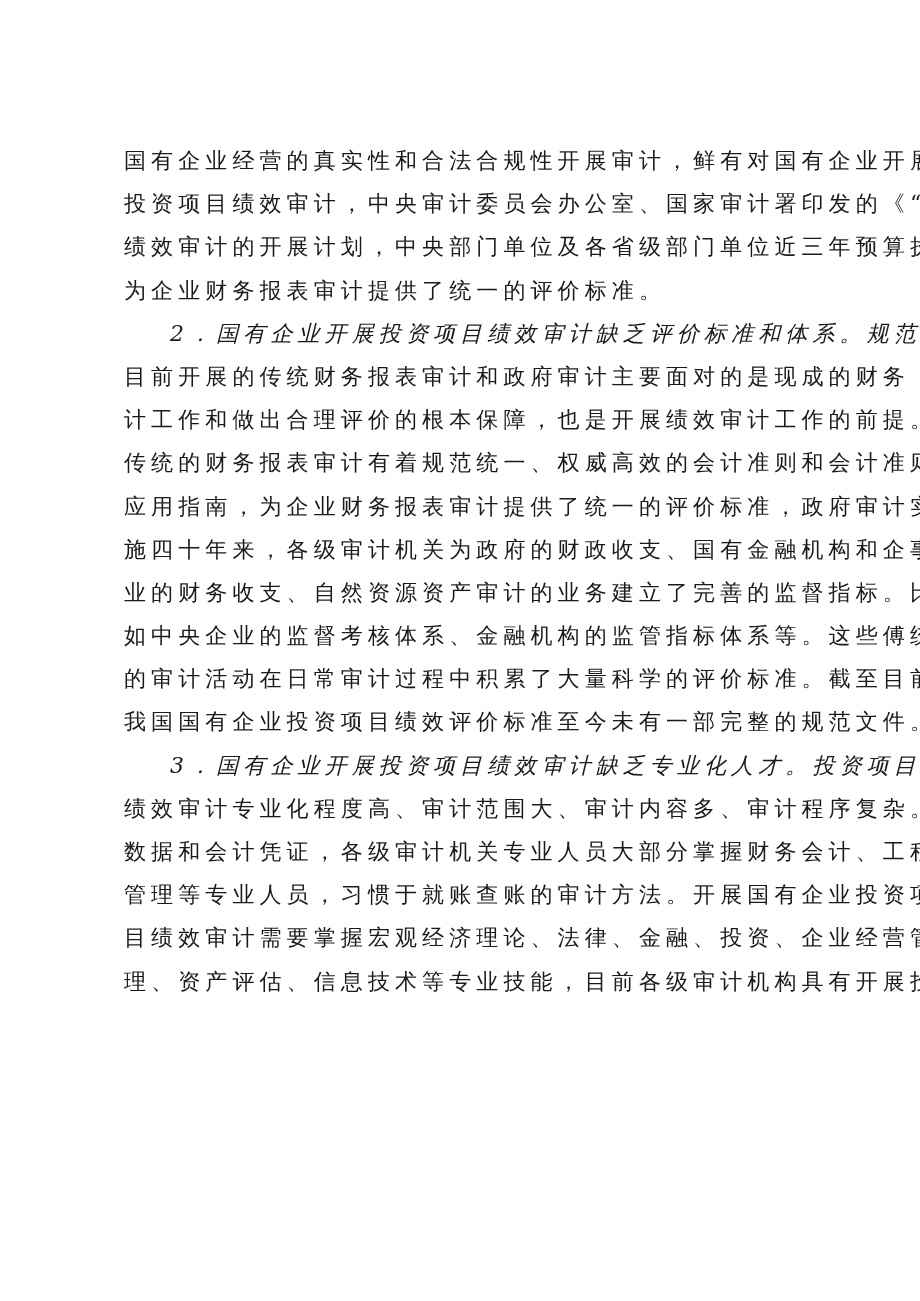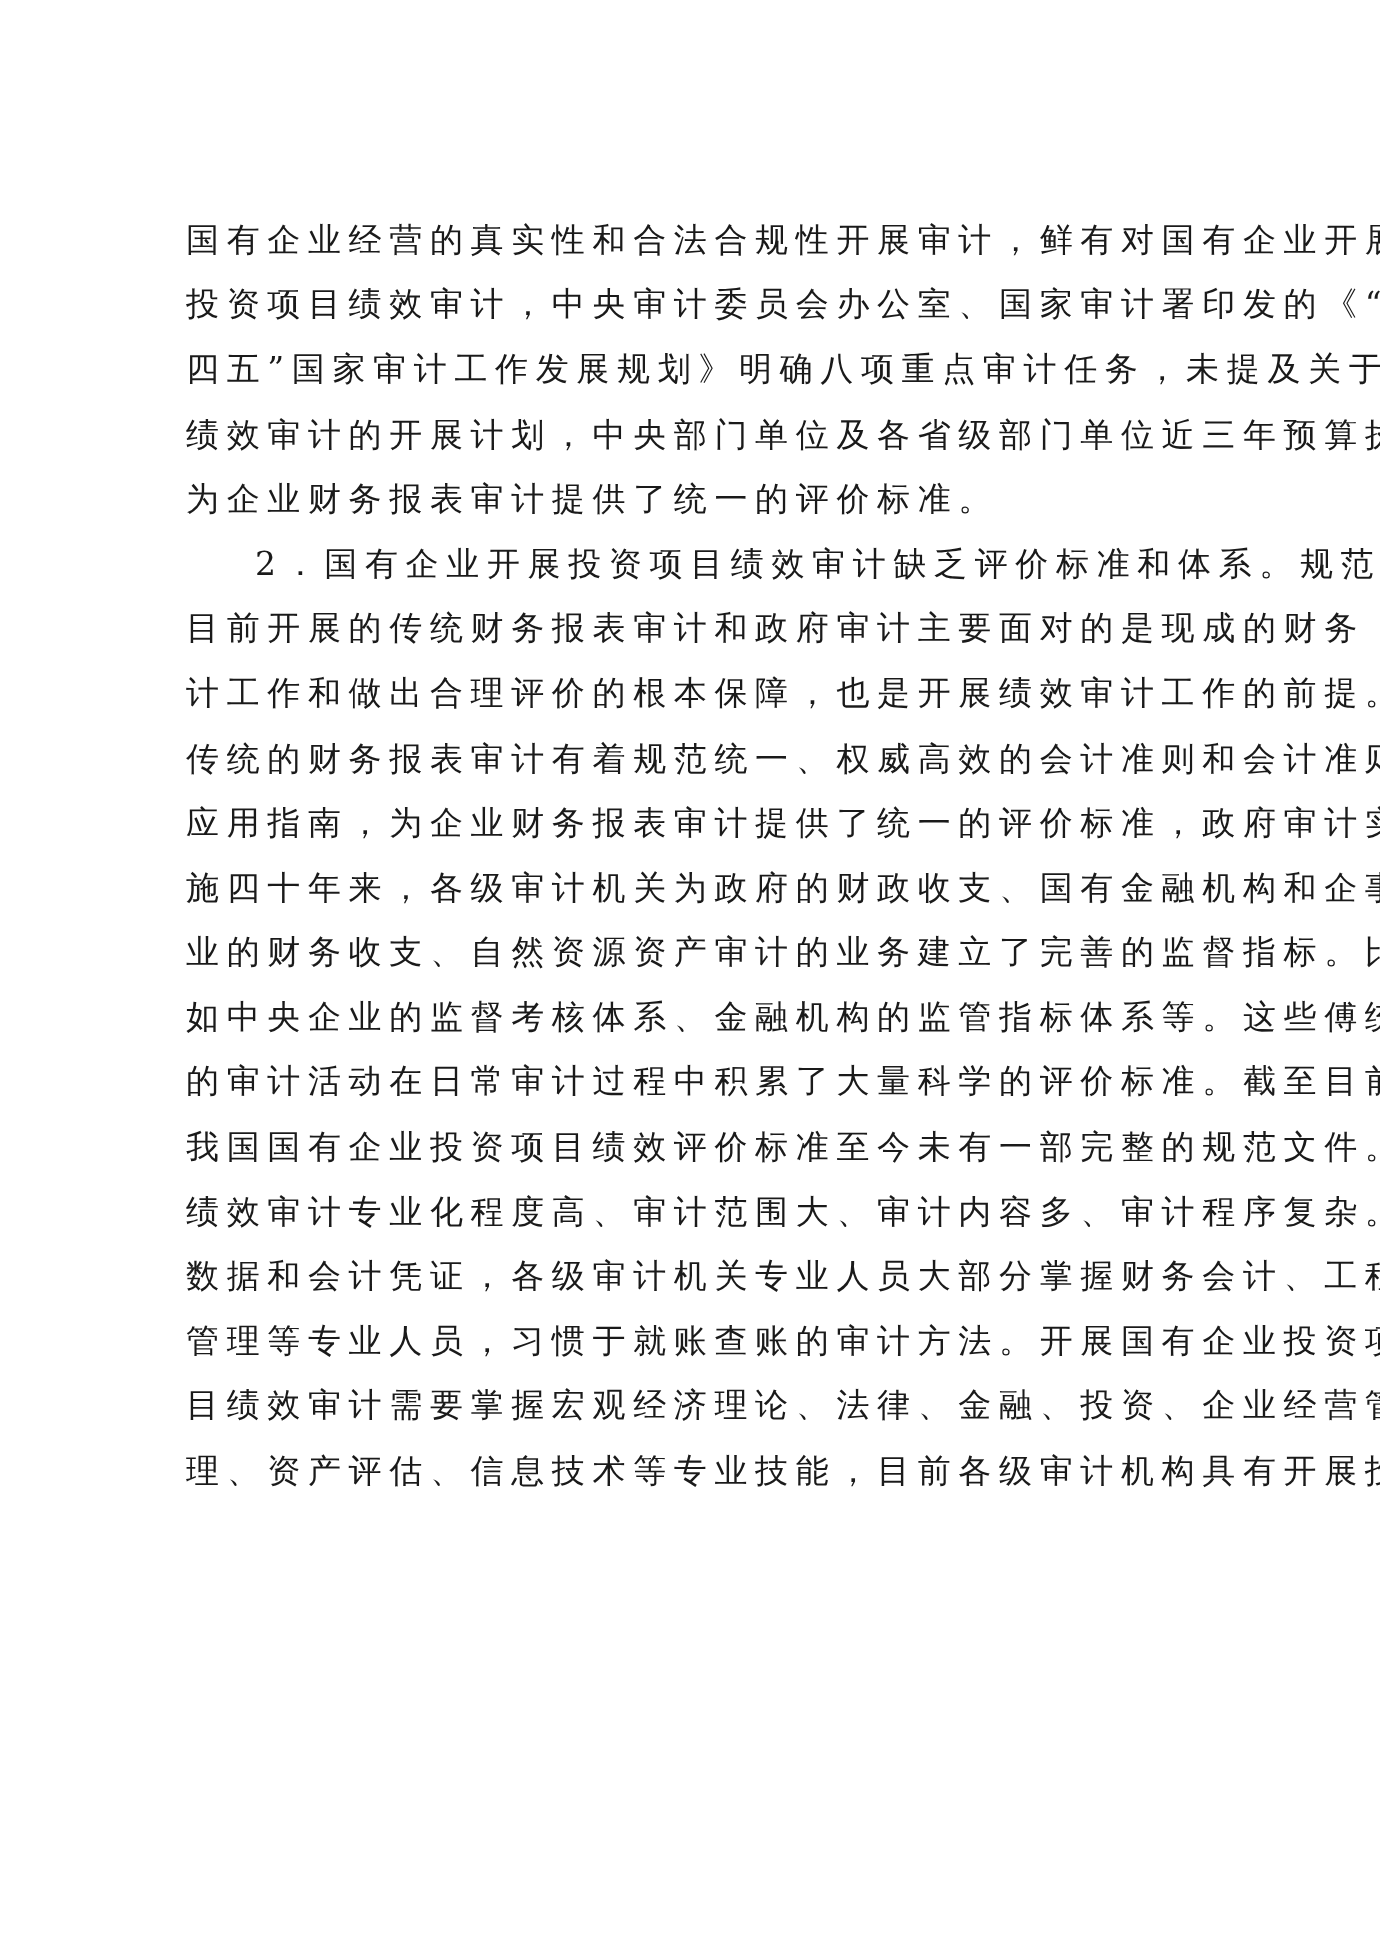--- a/index.html
+++ b/index.html
@@ -32,41 +32,42 @@
       color: #1a1a1a;
       letter-spacing: 5.1px;
     }
     .line {
       display: block;
       white-space: nowrap;
       height: 43.2px;
     }
     .indent {
       padding-left: 46px;
+      font-style: italic;
     }
   </style>
 </head>
 <body>
 
 <div class="page">
   <div class="text-block">
     <span class="line">国有企业经营的真实性和合法合规性开展审计，鲜有对国有企业开展</span>
     <span class="line">投资项目绩效审计，中央审计委员会办公室、国家审计署印发的《“十</span>
-    <span class="line">四五”国家审计工作发展规划》明确八项重点审计任务，未提及关于</span>
     <span class="line">绩效审计的开展计划，中央部门单位及各省级部门单位近三年预算执</span>
     <span class="line">为企业财务报表审计提供了统一的评价标准。</span>
     <span class="line indent">2．国有企业开展投资项目绩效审计缺乏评价标准和体系。规范</span>
     <span class="line">目前开展的传统财务报表审计和政府审计主要面对的是现成的财务</span>
     <span class="line">计工作和做出合理评价的根本保障，也是开展绩效审计工作的前提。</span>
     <span class="line">传统的财务报表审计有着规范统一、权威高效的会计准则和会计准则</span>
     <span class="line">应用指南，为企业财务报表审计提供了统一的评价标准，政府审计实</span>
     <span class="line">施四十年来，各级审计机关为政府的财政收支、国有金融机构和企事</span>
     <span class="line">业的财务收支、自然资源资产审计的业务建立了完善的监督指标。比</span>
     <span class="line">如中央企业的监督考核体系、金融机构的监管指标体系等。这些傅统</span>
     <span class="line">的审计活动在日常审计过程中积累了大量科学的评价标准。截至目前，</span>
     <span class="line">我国国有企业投资项目绩效评价标准至今未有一部完整的规范文件。</span>
+    <span class="line indent">3．国有企业开展投资项目绩效审计缺乏专业化人才。投资项目</span>
     <span class="line">绩效审计专业化程度高、审计范围大、审计内容多、审计程序复杂。</span>
     <span class="line">数据和会计凭证，各级审计机关专业人员大部分掌握财务会计、工程</span>
     <span class="line">管理等专业人员，习惯于就账查账的审计方法。开展国有企业投资项</span>
     <span class="line">目绩效审计需要掌握宏观经济理论、法律、金融、投资、企业经营管</span>
     <span class="line">理、资产评估、信息技术等专业技能，目前各级审计机构具有开展投</span>
   </div>
 </div>
 
 </body></html>

